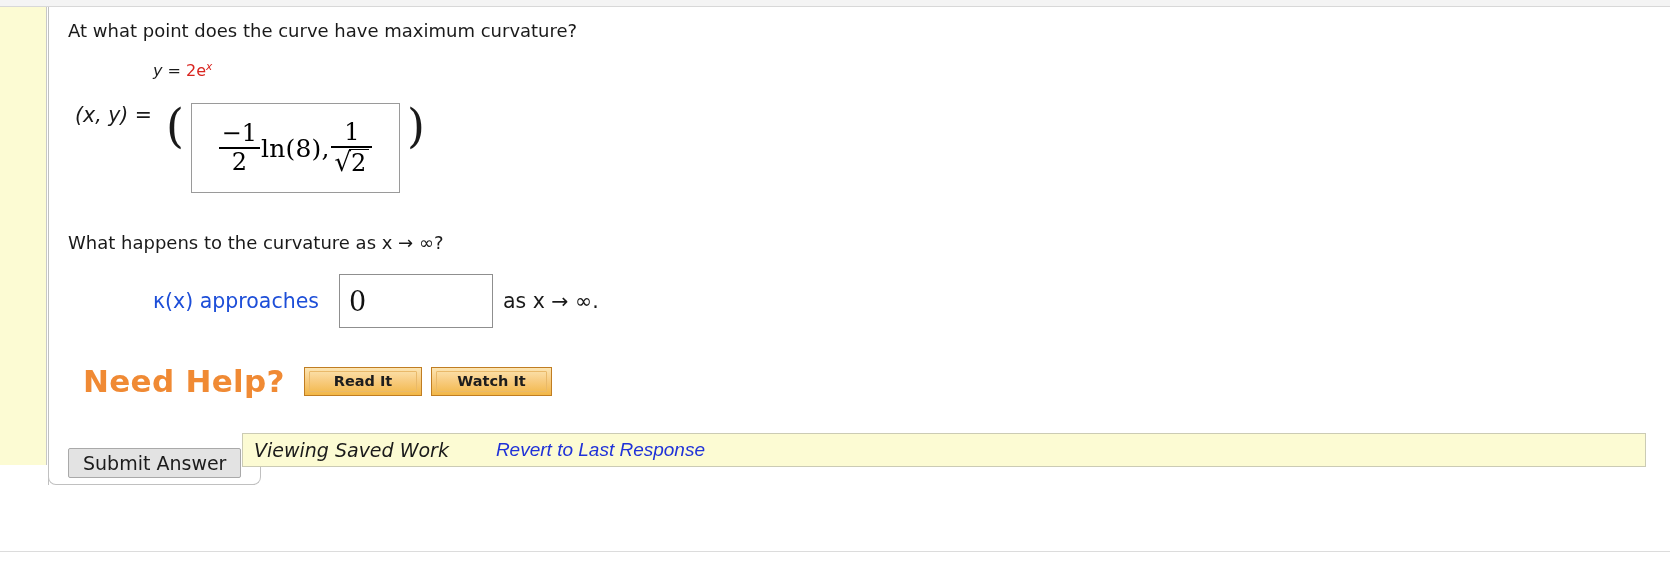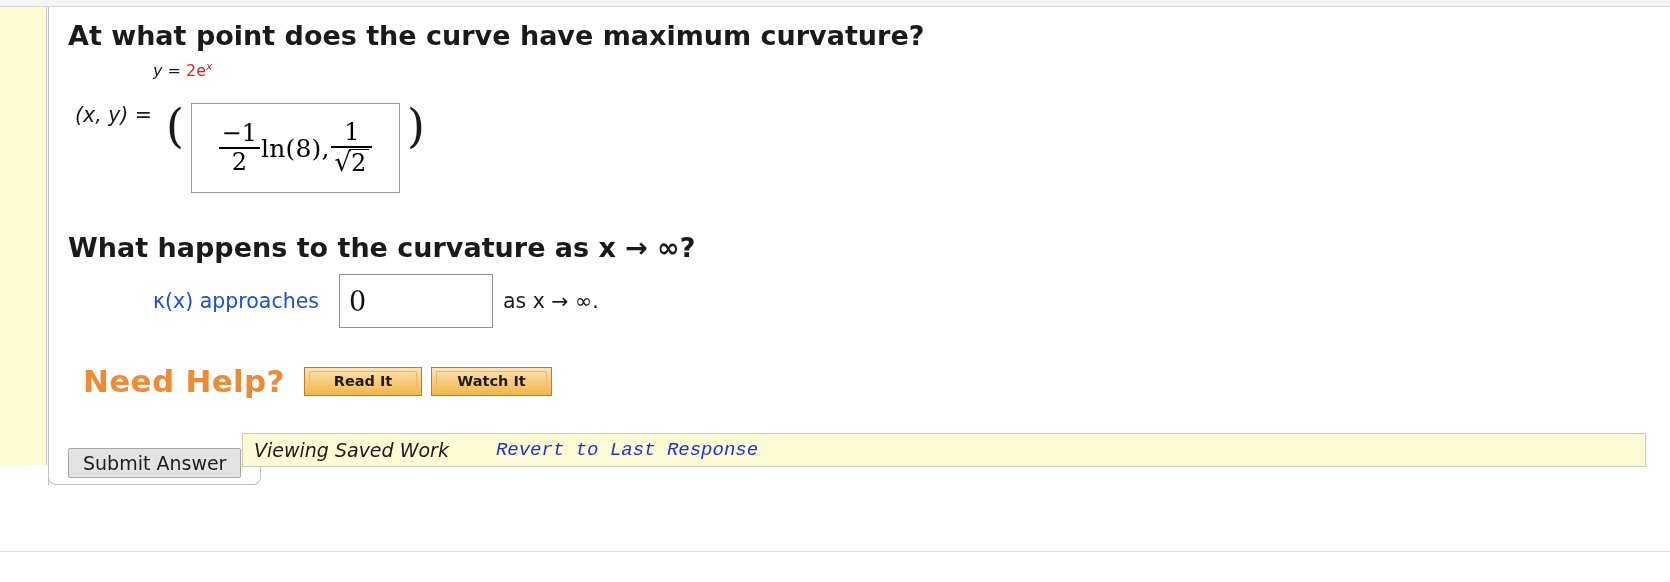--- a/index.html
+++ b/index.html
@@ -58,24 +58,23 @@
     border-right: 1px solid #c0c0c0;
     border-bottom-left-radius: 8px;
     border-bottom-right-radius: 8px;
     box-sizing: border-box;
     background: #ffffff;
   }
 
   
   .prompt {
     position: absolute;
-    font-size: 27px;
-    color: #1a1a1a;
-    white-space: nowrap;
-    font-weight: bold;
+    font-size: 18px;
+    color: #1a1a1a;
+    white-space: nowrap;
   }
   #prompt-1 { left: 68px; top: 20px; }
   #prompt-2 { left: 68px; top: 232px; }
 
   .mathvar {
     font-style: italic;
     font-family: "DejaVu Sans", "Liberation Sans", sans-serif;
   }
 
   
@@ -290,21 +289,21 @@
     color: #1a1a1a;
     font-family: "DejaVu Sans", "Liberation Sans", sans-serif;
   }
   .status-link {
     font-size: 19px;
     font-style: italic;
     color: #2032d8;
     margin-left: 7px;
     text-decoration: none;
     cursor: pointer;
-    font-family: Liberation Mono, monospace;
+    font-family: Liberation Sans, sans-serif;
   }
 
   
   .bottom-divider {
     position: absolute;
     left: 0; top: 551px;
     width: 1670px; height: 1px;
     background: #dcdcdc;
   }
   .bottom-strip {

